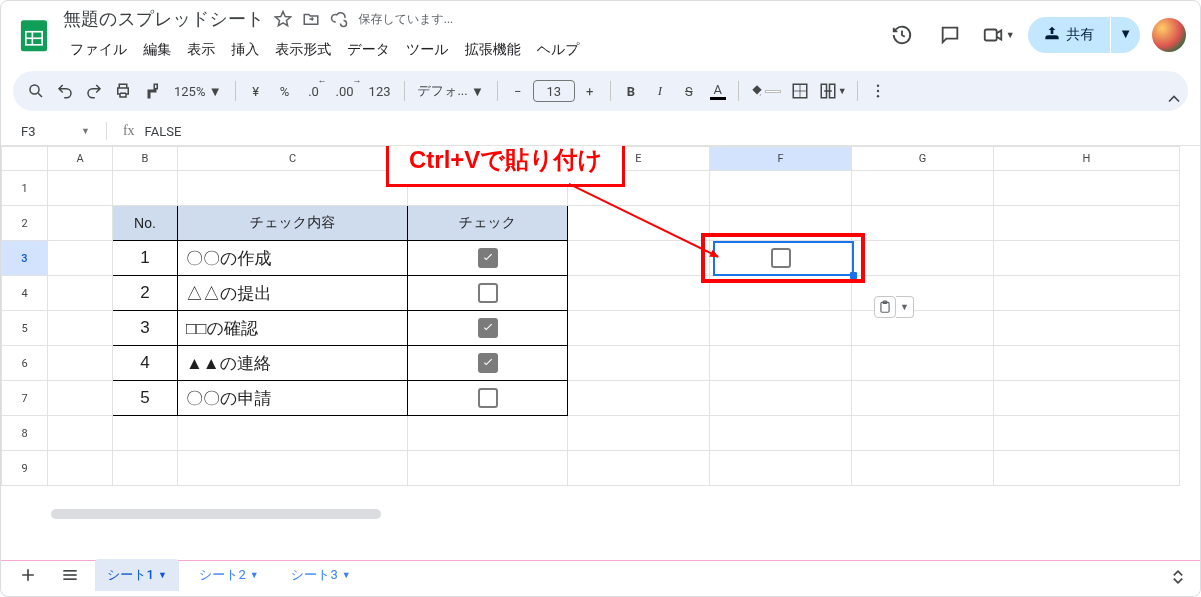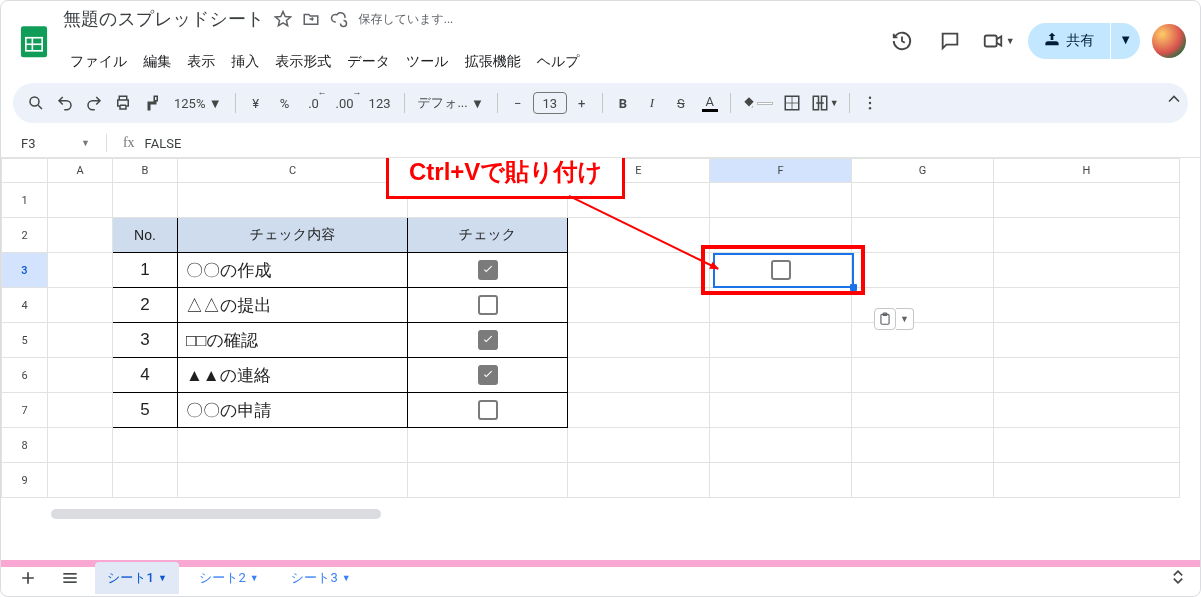--- a/index.html
+++ b/index.html
@@ -6,34 +6,34 @@
 body{width:1201px;height:597px;background:#fff;overflow:hidden;position:relative;font-size:13px;color:#1f1f1f}
 .app{display:flex;flex-direction:column;height:100%;border:1px solid #dadce0;border-radius:8px}
 .titlebar{display:flex;align-items:center;padding:6px 14px 0 14px;gap:10px}
 .logo{width:38px;height:38px;display:flex;align-items:center;justify-content:center}
 .logo svg{width:36px;height:36px}
 .title-area{flex:1}
 .title-row{display:flex;align-items:center;gap:10px}
 .doc-title{font-size:18px;color:#3c4043}
 .title-icon{color:#5f6368;fill:#5f6368;display:inline-flex;align-items:center}
 .saving{font-size:12px;color:#5f6368}
-.menubar{display:flex;gap:2px;margin-top:18px}
+.menubar{display:flex;gap:2px;margin-top:6px}
 .menu-item{padding:4px 7px;font-size:14px;color:#202124;border-radius:4px;cursor:pointer}
 .right-actions{display:flex;align-items:center;gap:12px}
 .header-ico{width:36px;height:36px;display:flex;align-items:center;justify-content:center;color:#444746;border-radius:50%;cursor:pointer}
 .share-btn{display:flex;align-items:flex-start;gap:6px;background:#c2e7ff;color:#001d35;padding:9px 16px;border-radius:40px 0 0 40px;font-size:14px;cursor:pointer;font-weight:500}
 .share-drop{background:#c2e7ff;padding:9px 8px;border-radius:0 40px 40px 0;margin-left:1px;cursor:pointer;color:#001d35}
 .share-wrap{display:flex}
 .avatar{width:34px;height:34px;border-radius:50%;background:radial-gradient(circle at 30% 30%,#ffcc66,#d9534f 55%,#2a6e3f 80%);cursor:pointer}
 .toolbar{display:flex;align-items:center;gap:3px;padding:4px 10px;margin:8px 12px 0 12px;background:#edf2fa;border-radius:24px;height:40px;color:#444746}
 .tb-btn{min-width:26px;height:28px;display:flex;align-items:center;justify-content:center;border-radius:4px;cursor:pointer;padding:0 3px;font-size:13px}
 .tb-sep{width:1px;height:20px;background:#c7c7c7;margin:0 4px}
 .tb-text{font-size:13px;padding:0 6px}
 .font-size-ctl{display:flex;align-items:center;gap:2px}
-.font-size-ctl .fs-box{width:34px;height:22px;border:1px solid #747775;border-radius:4px;display:flex;align-items:center;justify-content:center;font-size:13px}
+.font-size-ctl .fs-box{width:42px;height:22px;border:1px solid #747775;border-radius:4px;display:flex;align-items:center;justify-content:center;font-size:13px}
 .text-color{display:flex;flex-direction:column;align-items:center;justify-content:center;gap:0}
 .text-color .bar{width:16px;height:3px;background:#000}
 .fill-color .bar{width:16px;height:3px;background:#fff;border:1px solid #bbb}
 .tb-spacer{flex:1}
 .namebox-row{display:flex;align-items:center;gap:10px;padding:11px 0 5px 12px;border-bottom:1px solid #e1e3e1}
 .name-box{width:58px;font-size:13px;color:#3c4043;padding-left:8px}
 .fx{color:#777;font-family:serif;font-size:14px}
 .formula-val{font-size:13px;color:#3c4043}
 .grid-wrap{flex:1;position:relative;overflow:hidden}
 table{border-collapse:collapse;table-layout:fixed}
@@ -52,21 +52,21 @@
 .cb.unchecked{border:2.2px solid #7b7b7b}
 .cb.checked svg{width:14px;height:14px;fill:#fff}
 .active-cell{position:absolute;border:2px solid #1a73e8;pointer-events:none}
 .active-handle{position:absolute;width:7px;height:7px;background:#1a73e8;border-radius:1px}
 .red-frame{position:absolute;border:4px solid #ff0000}
 .annotation{position:absolute;border:3px solid #ff0000;background:#fff;color:#ff0000;font-size:24px;font-weight:700;padding:8px 20px;font-family:Meiryo,sans-serif}
 .arrow-line{position:absolute;background:#ff0000;height:1.5px;transform-origin:left center}
 .arrow-line::after{content:"";position:absolute;right:-1px;top:-3.5px;border-left:9px solid #ff0000;border-top:4.5px solid transparent;border-bottom:4.5px solid transparent}
 .paste-ico{position:absolute;width:22px;height:22px;border:1px solid #c7c7c7;border-radius:4px;background:#fff;display:flex;align-items:center;justify-content:center;color:#5f6368}
 .paste-drop{position:absolute;width:18px;height:22px;border:1px solid #c7c7c7;border-left:none;border-radius:0 4px 4px 0;background:#fff;display:flex;align-items:center;justify-content:center;color:#5f6368;font-size:9px}
-.sheets-bar{display:flex;align-items:center;height:36px;border-top:7px solid #f9a8d4;padding:0 40px 8px 10px;gap:8px;position:relative}
+.sheets-bar{display:flex;align-items:center;height:36px;border-top:1px solid #f9a8d4;padding:0 40px 8px 10px;gap:8px;position:relative}
 .sheet-ico{width:34px;height:30px;display:flex;align-items:center;justify-content:center;color:#444746;cursor:pointer;border-radius:4px}
 .sheet-tab{padding:7px 12px;font-size:13px;color:#3b82f6;cursor:pointer;display:flex;align-items:center;gap:4px;border-radius:4px 4px 0 0}
 .sheet-tab.active{background:#e1e9f7;color:#0b57d0;font-weight:500}
 .drop-sm{font-size:9px;color:inherit}
 .hscroll{position:absolute;left:46px;right:18px;bottom:39px;height:14px;background:transparent;display:flex;align-items:center}
 .hscroll .thumb{width:330px;height:10px;background:#dadce0;border-radius:6px;margin-left:4px}
 .expand-up{position:absolute;right:14px;top:86px;width:26px;height:26px;color:#444746;display:flex;align-items:center;justify-content:center;cursor:pointer}
 .explore{position:absolute;right:8px;bottom:5px;width:28px;height:28px;color:#444746;display:flex;align-items:center;justify-content:center}
 svg{display:block}
 </style>

